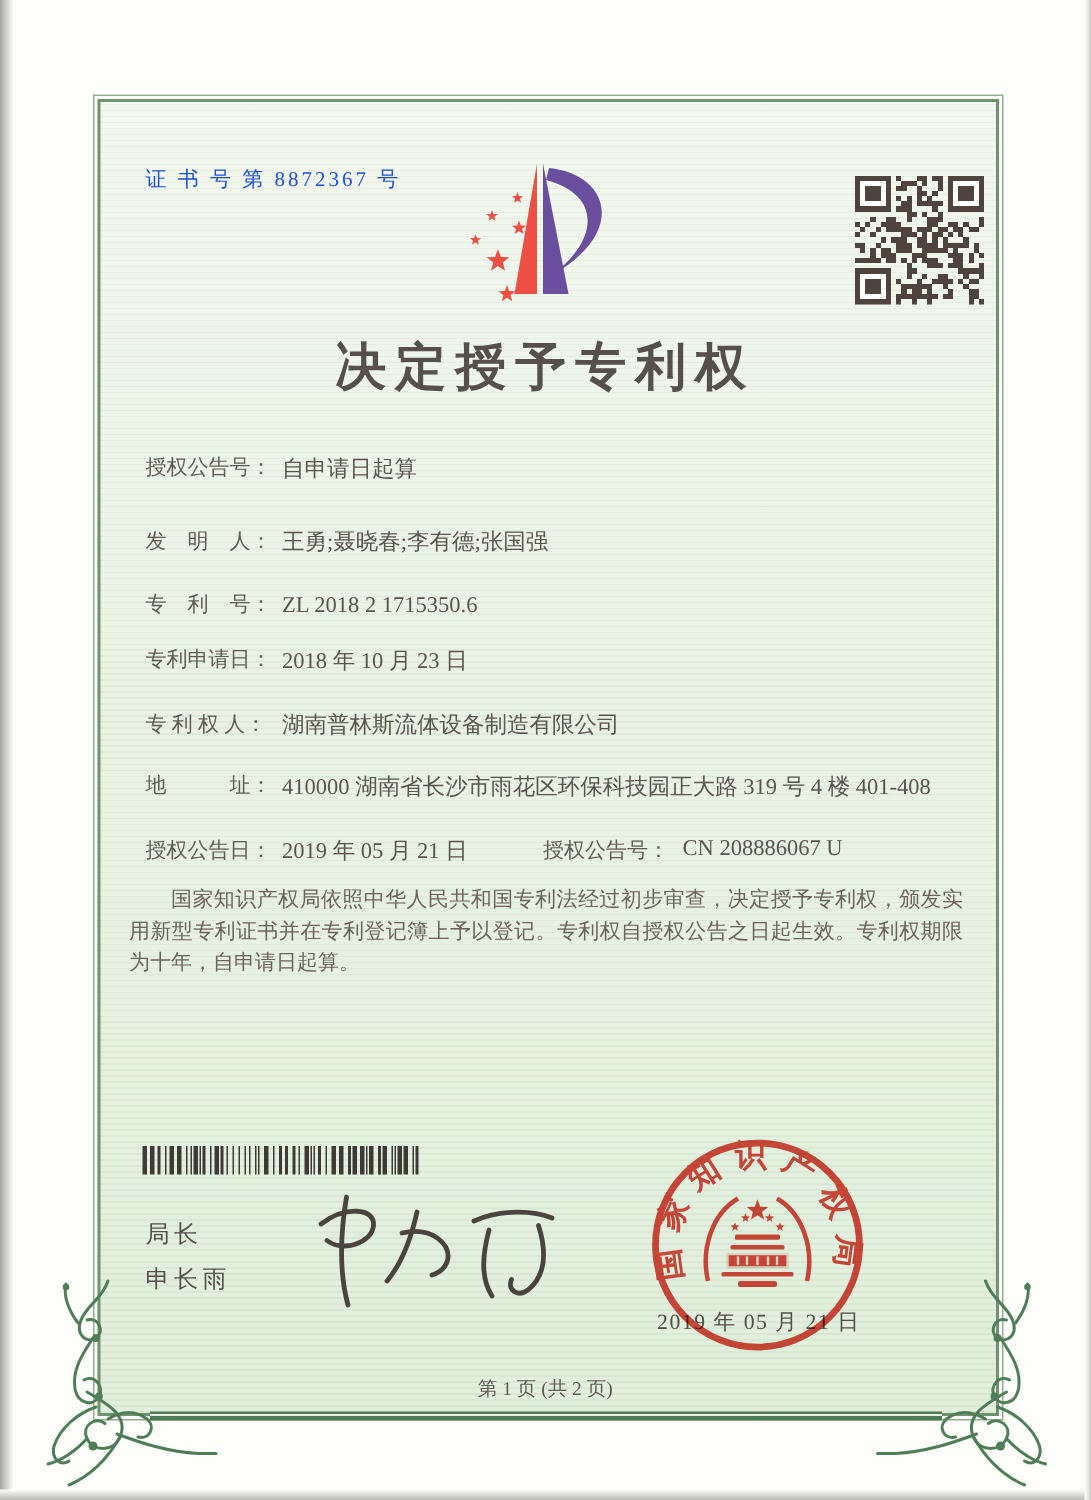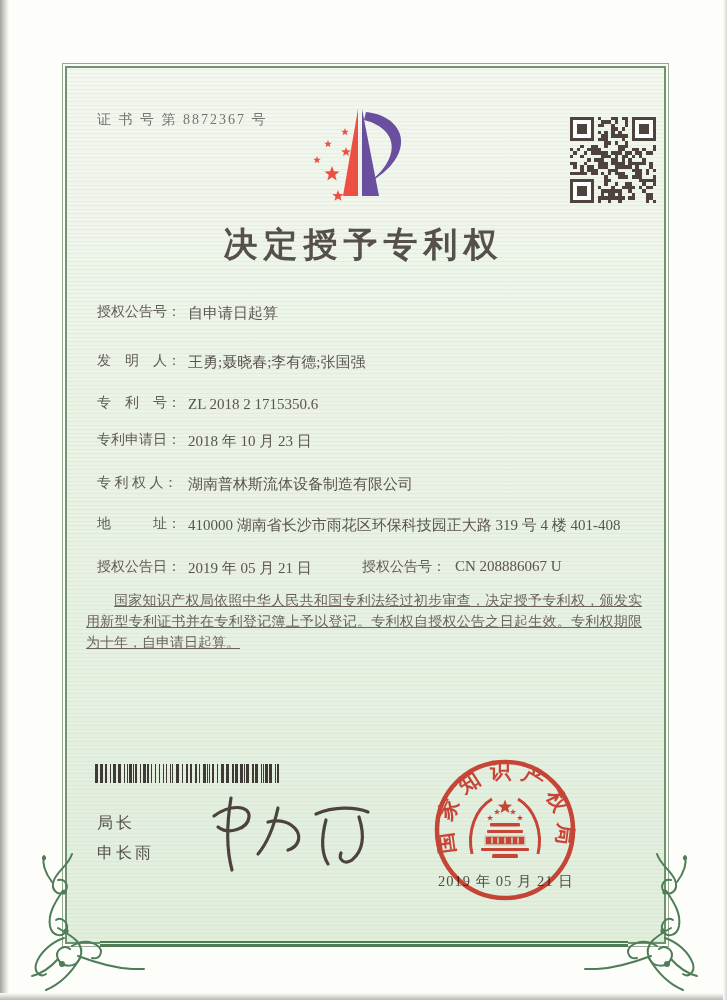--- a/index.html
+++ b/index.html
@@ -24,35 +24,35 @@
   .paper-tint{position:absolute;left:65px;top:66px;width:599px;height:876px;
     background:
       repeating-linear-gradient(0deg,rgba(130,170,130,.10) 0 1px,rgba(255,255,255,0) 1px 4px),
       linear-gradient(180deg,rgba(242,247,238,.9) 0%,rgba(233,242,227,.95) 45%,rgba(224,238,219,.95) 100%);}
   .heavy-rule{position:absolute;left:100px;top:941px;width:528px;height:6px;
     background:linear-gradient(180deg,#4e7c54 0 2px,#e9f2e4 2px 3px,#4e7c54 3px 6px);}
   .flourish{position:absolute;width:118px;height:142px;}
   .flourish.bl{left:28px;top:852px;}
   .flourish.br{right:26px;top:852px;transform:scaleX(-1);}
 
-  .cert-no{position:absolute;left:97px;top:111px;font-size:14px;letter-spacing:2px;color:#737373;}
+  .cert-no{position:absolute;left:97px;top:111px;font-size:14px;letter-spacing:2px;color:#1d4ed8;}
   .logo{position:absolute;left:292px;top:103px;width:145px;height:102px;}
   .qr{position:absolute;left:570px;top:117px;width:86px;height:86px;}
   .title{position:absolute;left:0;top:222px;width:100%;text-align:center;
     font-size:34px;font-weight:600;letter-spacing:6px;color:#56504a;}
 
   .fieldrow{position:absolute;left:97px;font-size:14px;white-space:nowrap;}
   .fieldrow .lab{display:inline-block;color:#605a55;}
   .fieldrow .val{position:absolute;left:91px;top:0;font-size:15px;color:#5a544f;white-space:normal;width:460px;line-height:20px;}
   .row-addr .val{width:452px;}
   .grant-no-lab{position:absolute;left:265px;top:0;color:#605a55;}
   .grant-no-val{position:absolute;left:358px;top:0;font-size:15px;color:#5a544f;}
 
   .para{position:absolute;left:86px;width:556px;font-size:14px;line-height:21px;
-    text-indent:2em;color:#6b635b;text-align:justify;text-decoration:underline;}
+    text-indent:2em;color:#6b635b;text-align:justify;}
   .p2{line-height:22px;}
 
   .barcode{position:absolute;left:95px;top:764px;width:186px;height:19px;display:flex;align-items:stretch;}
   .barcode i{display:block;height:100%;}
 
   .signer-title{position:absolute;left:97px;top:813px;font-size:16px;letter-spacing:3px;color:#55504b;font-family:"Liberation Sans","DejaVu Sans",sans-serif;}
   .signer-name{position:absolute;left:97px;top:843px;font-size:16px;letter-spacing:3px;color:#55504b;font-family:"Liberation Sans","DejaVu Sans",sans-serif;}
   .signature{position:absolute;left:198px;top:792px;width:180px;height:90px;}
 
   .seal-date{position:absolute;left:438px;top:872px;width:140px;font-size:14.5px;color:#524d48;letter-spacing:1px;}
@@ -513,17 +513,18 @@
       <rect x="58" y="66" width="30" height="3.5" rx="1"></rect>
       <rect x="55" y="73" width="36" height="3" rx="1"></rect>
       <path d="M53,79 h40 v9 h-40 z M60,80.5 v6 M66,80.5 v6 M73,80.5 v6 M80,80.5 v6 M86,80.5 v6" stroke="#f7ded8" stroke-width="1.6"></path>
       <rect x="49" y="91" width="48" height="3" rx="1"></rect>
       <path d="M40,97 C35,75 43,52 60,42" fill="none" stroke="#dd3a2e" stroke-width="3"></path>
       <path d="M106,97 C111,75 103,52 86,42" fill="none" stroke="#dd3a2e" stroke-width="3"></path>
       <rect x="60" y="97" width="26" height="4" rx="1.5"></rect>
     </g>
   </svg>
 
+  <div class="page-num">第 1 页 (共 2 页)</div>
 
   <div class="scan-left"></div>
   <div class="scan-bottom"></div>
   <div class="scan-right"></div>
 </div>
 
 </body></html>

